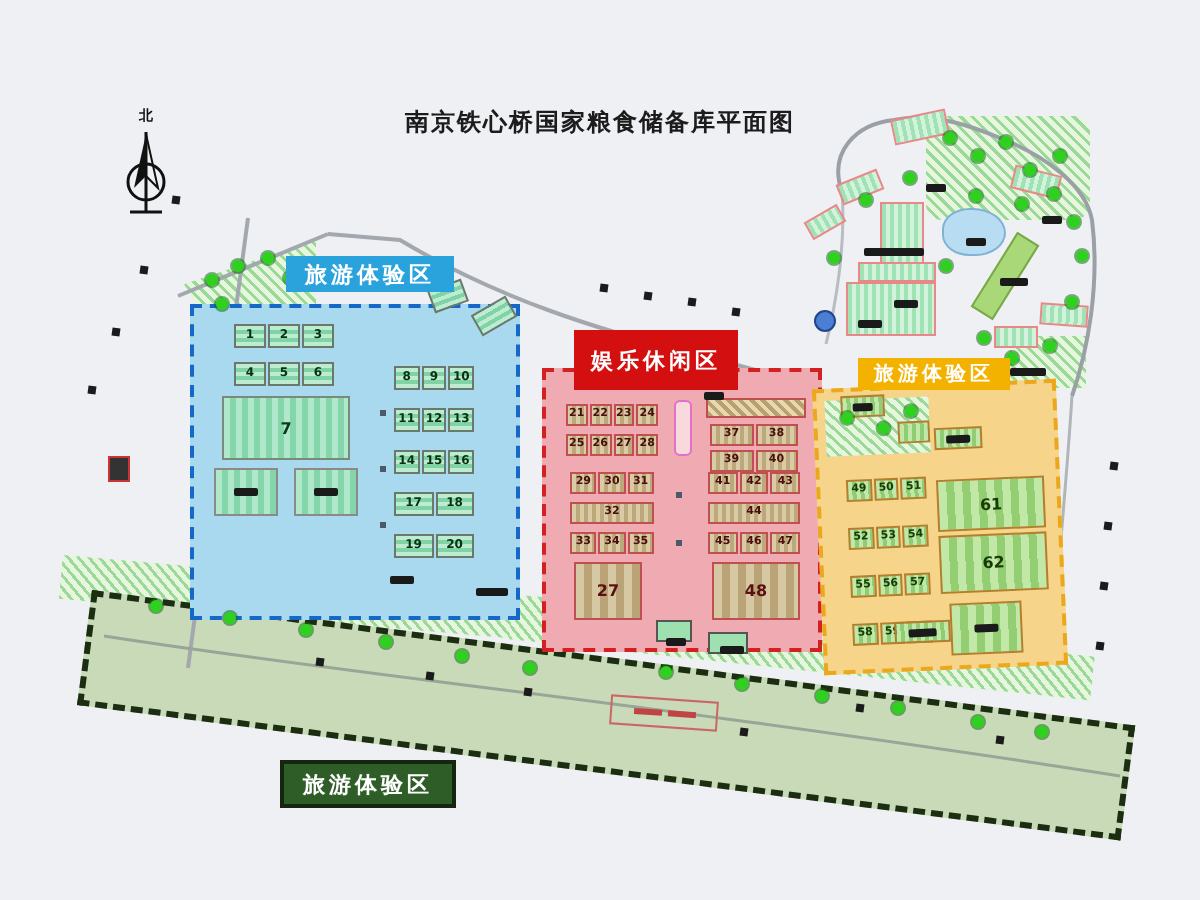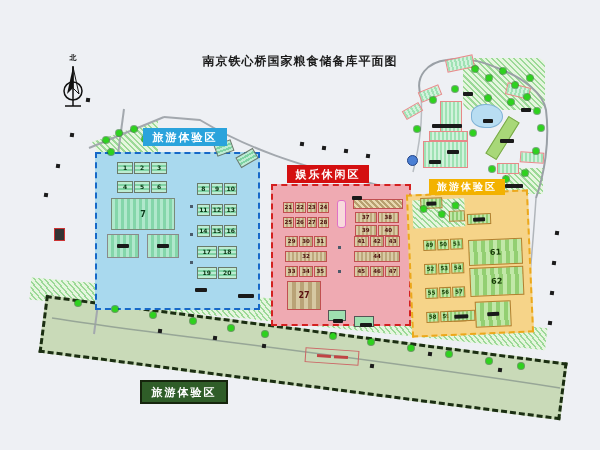--- a/index.html
+++ b/index.html
@@ -5,21 +5,21 @@
   html,body{margin:0;padding:0;background:#ffffff;}
   .canvas{position:relative;width:600px;height:450px;background:#eef0f4;overflow:hidden;
           font-family:"DejaVu Sans","Liberation Sans",sans-serif;}
   
   .title{position:absolute;left:150px;top:53px;width:300px;text-align:center;
          font-size:12px;font-weight:bold;color:#1c1c1c;letter-spacing:1px;z-index:6;}
   
   .zlabel{position:absolute;color:#fff;font-weight:bold;display:flex;align-items:center;
           justify-content:center;letter-spacing:2px;z-index:6;}
   .zlabel.tech-l{left:143px;top:128px;width:84px;height:18px;background:var(--tech_label_bg);font-size:11px;}
-  .zlabel.fun-l{left:287px;top:165px;width:82px;height:18px;background:var(--fun_label_bg);font-size:11px;}
+  .zlabel.fun-l{left:287px;top:165px;width:82px;height:30px;background:var(--fun_label_bg);font-size:11px;}
   .zlabel.cul-l{left:429px;top:179px;width:76px;height:16px;background:var(--culture_label_bg);font-size:10px;}
   .zlabel.tour-l{left:140px;top:380px;width:84px;height:20px;background:var(--tour_label_bg);
                  border:2px solid #16250d;font-size:11px;}
   
   .zone{position:absolute;z-index:3;}
   .zone.tech{left:95px;top:152px;width:161px;height:154px;background:var(--tech_fill);
              border:2px dashed var(--tech_border);}
   .zone.fun{left:271px;top:184px;width:136px;height:138px;background:var(--fun_fill);
             border:2px dashed var(--fun_border);}
   .zone.culture{left:409px;top:192px;width:118px;height:139px;background:var(--culture_fill);
@@ -218,20 +218,21 @@
         </div>
         <div class="brow">
           <div class="bcell">44</div>
         </div>
         <div class="brow">
           <div class="bcell">45</div>
           <div class="bcell">46</div>
           <div class="bcell">47</div>
         </div>
       </div>
+    <div class="bigcell t" style="left:83px;top:95px;width:42px;height:27px;">48</div>
     <div class="magenta" style="left:64px;top:14px;width:7px;height:26px;"></div>
   </div>
 
   <div class="zone culture">
     <div class="hatch" style="left:4px;top:4px;width:52px;height:28px;z-index:0;"></div>
     <span class="tree" style="left:12px;top:10px;"></span>
     <span class="tree" style="left:30px;top:16px;"></span>
     <span class="tree" style="left:44px;top:8px;"></span>
     <div class="bcell" style="position:absolute;left:12px;top:2px;width:20px;">
         <span class="smudge" style="width:10px;"></span>

